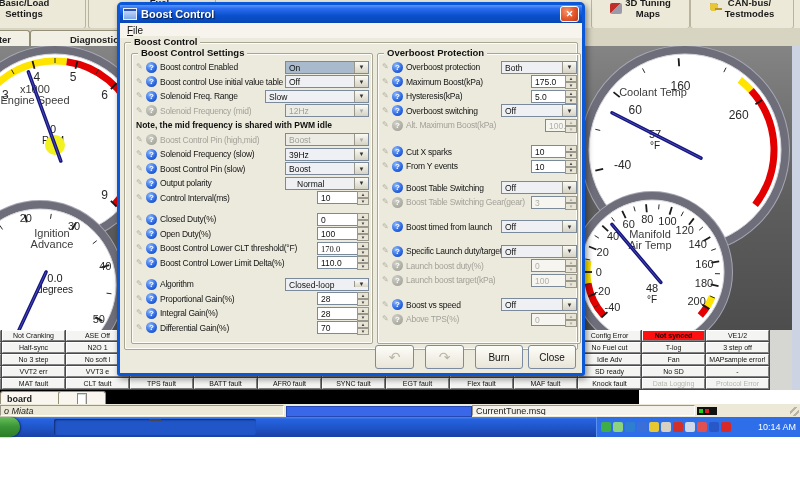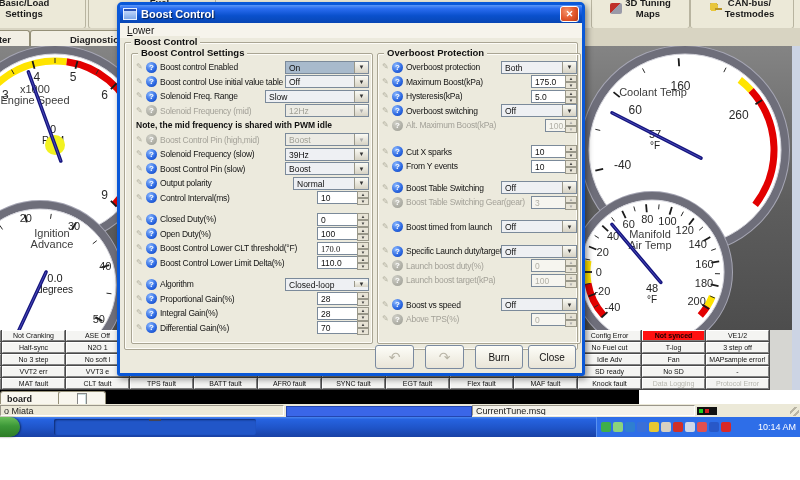--- a/index.html
+++ b/index.html
@@ -392,21 +392,21 @@
 
   <div id="dashtabs">
     <div class="dtab" style="left:0;width:56px;">
         <span>board</span>
       </div>
     <div class="dtab" style="left:58px;width:34px;justify-content:center;">
         <span class="page-ic"></span>
       </div>
   </div>
   <div id="statusbar">
-    <div class="sb-field" style="left:0;width:284px;">
+    <div class="sb-field" style="left:0;width:284px;font-style:italic;">
         <span>o Miata</span>
       </div>
     <div id="progressbar"></div>
     <div class="sb-field" style="left:472px;width:223px;background:#f4f2ea;">
         <span>CurrentTune.msq</span>
       </div>
     <div id="comm-ind">
         <i style="background:#1ed21e"></i>
         <i style="background:#d21e1e"></i>
       </div>
@@ -440,21 +440,21 @@
 
   <div id="dialog">
     <div id="dlg-titlebar">
       <span id="dlg-icon"></span>
       <span id="dlg-title">Boost Control</span>
       <span id="dlg-close">
           <span>✕</span>
         </span>
     </div>
     <div id="dlg-menubar">
-      <span class="menu-item">Lower</span>
+      <span class="menu-item">File</span>
     </div>
     <div id="dlg-content">
       <div class="groupbox" id="group-outer">
         <span class="gb-label">Boost Control</span>
         <div class="groupbox" id="group-left">
           <span class="gb-label">Boost Control Settings</span>
           <div class="rows" id="rows-left">
               <div class="srow">
                 <span class="edit-icon">✎</span>
                 <span class="help-icon">?</span>
@@ -518,21 +518,21 @@
                 <span class="srow-label">Boost Control Pin (slow)</span>
                 <span class="combo" style="width: 84px;">
                   <span class="combo-value">Boost</span>
                   <span class="combo-btn">▼</span>
                 </span>
               </div>
               <div class="srow">
                 <span class="edit-icon">✎</span>
                 <span class="help-icon">?</span>
                 <span class="srow-label">Output polarity</span>
-                <span class="combo" style="width: 76px;">
+                <span class="combo" style="width: 84px; padding-left: 8px;">
                   <span class="combo-value">Normal</span>
                   <span class="combo-btn">▼</span>
                 </span>
               </div>
               <div class="srow">
                 <span class="edit-icon">✎</span>
                 <span class="help-icon">?</span>
                 <span class="srow-label">Control Interval(ms)</span>
                 <span class="spinner">
                   <span class="spin-val" style="width: 40px;">10</span>

